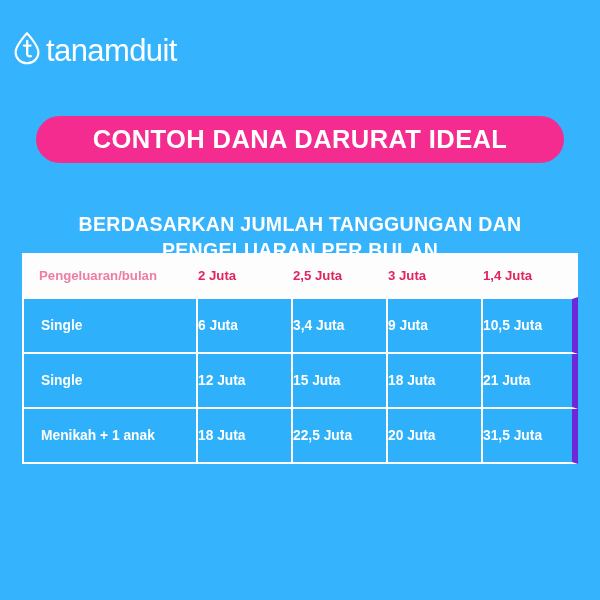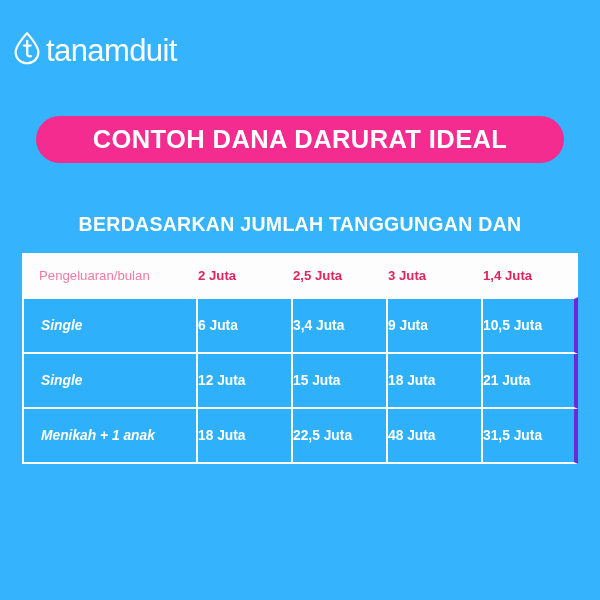--- a/index.html
+++ b/index.html
@@ -108,21 +108,21 @@
   }
   .thead-row th {
     height: 44px;
     vertical-align: middle;
     background: #fdfdfd;
     font-size: 13.2px;
     text-align: left;
   }
   .th-label {
     color: #ef7ca4;
-    font-weight: 400;
+    font-weight: 700;
     text-align: left !important;
     padding-left: 17px !important;
     font-size: 13.6px;
   }
   .th-val {
     color: #e0245e;
     font-weight: bold;
   }
 
   .body-row td {
@@ -133,24 +133,23 @@
     font-size: 13.8px;
     font-weight: bold;
     text-align: left;
     border-right: 2px solid #ffffff;
     border-bottom: 2px solid #ffffff;
   }
   .body-row td.cell-label {
     text-align: left;
     padding-left: 17px;
     border-left: 2px solid #ffffff;
-    font-style: italic;
   }
   .body-row td.last-col {
-    border-right: 4px solid #6d28d9;
+    border-right: 6px solid #6d28d9;
     margin-left: 32px;
   }
   .body-row.first-body td {
     border-top: 2px solid #ffffff;
   }
 </style>
 </head>
 <body>
 
 <div class="poster">
@@ -164,20 +163,21 @@
     </span>
     <span class="brand-word">tanamduit</span>
   </div>
 
   <div class="title-pill">
     <span class="title-pill-text">CONTOH DANA DARURAT IDEAL</span>
   </div>
 
   <div class="subtitle">
     <span class="line">BERDASARKAN JUMLAH TANGGUNGAN DAN</span>
+    <span class="line">PENGELUARAN PER BULAN</span>
   </div>
 
   <table class="table">
     <colgroup>
       <col style="width:176px">
       <col style="width:95px">
       <col style="width:95px">
       <col style="width:95px">
       <col style="width:95px">
     </colgroup>
@@ -202,19 +202,19 @@
         <td class="cell-label">Single</td>
         <td>12 Juta</td>
         <td>15 Juta</td>
         <td>18 Juta</td>
         <td class="last-col">21 Juta</td>
       </tr>
       <tr class="body-row">
         <td class="cell-label">Menikah + 1 anak</td>
         <td>18 Juta</td>
         <td>22,5 Juta</td>
-        <td>48 Juta</td>
+        <td>20 Juta</td>
         <td class="last-col">31,5 Juta</td>
       </tr>
     </tbody>
   </table>
 
 </div>
 
 </body></html>

